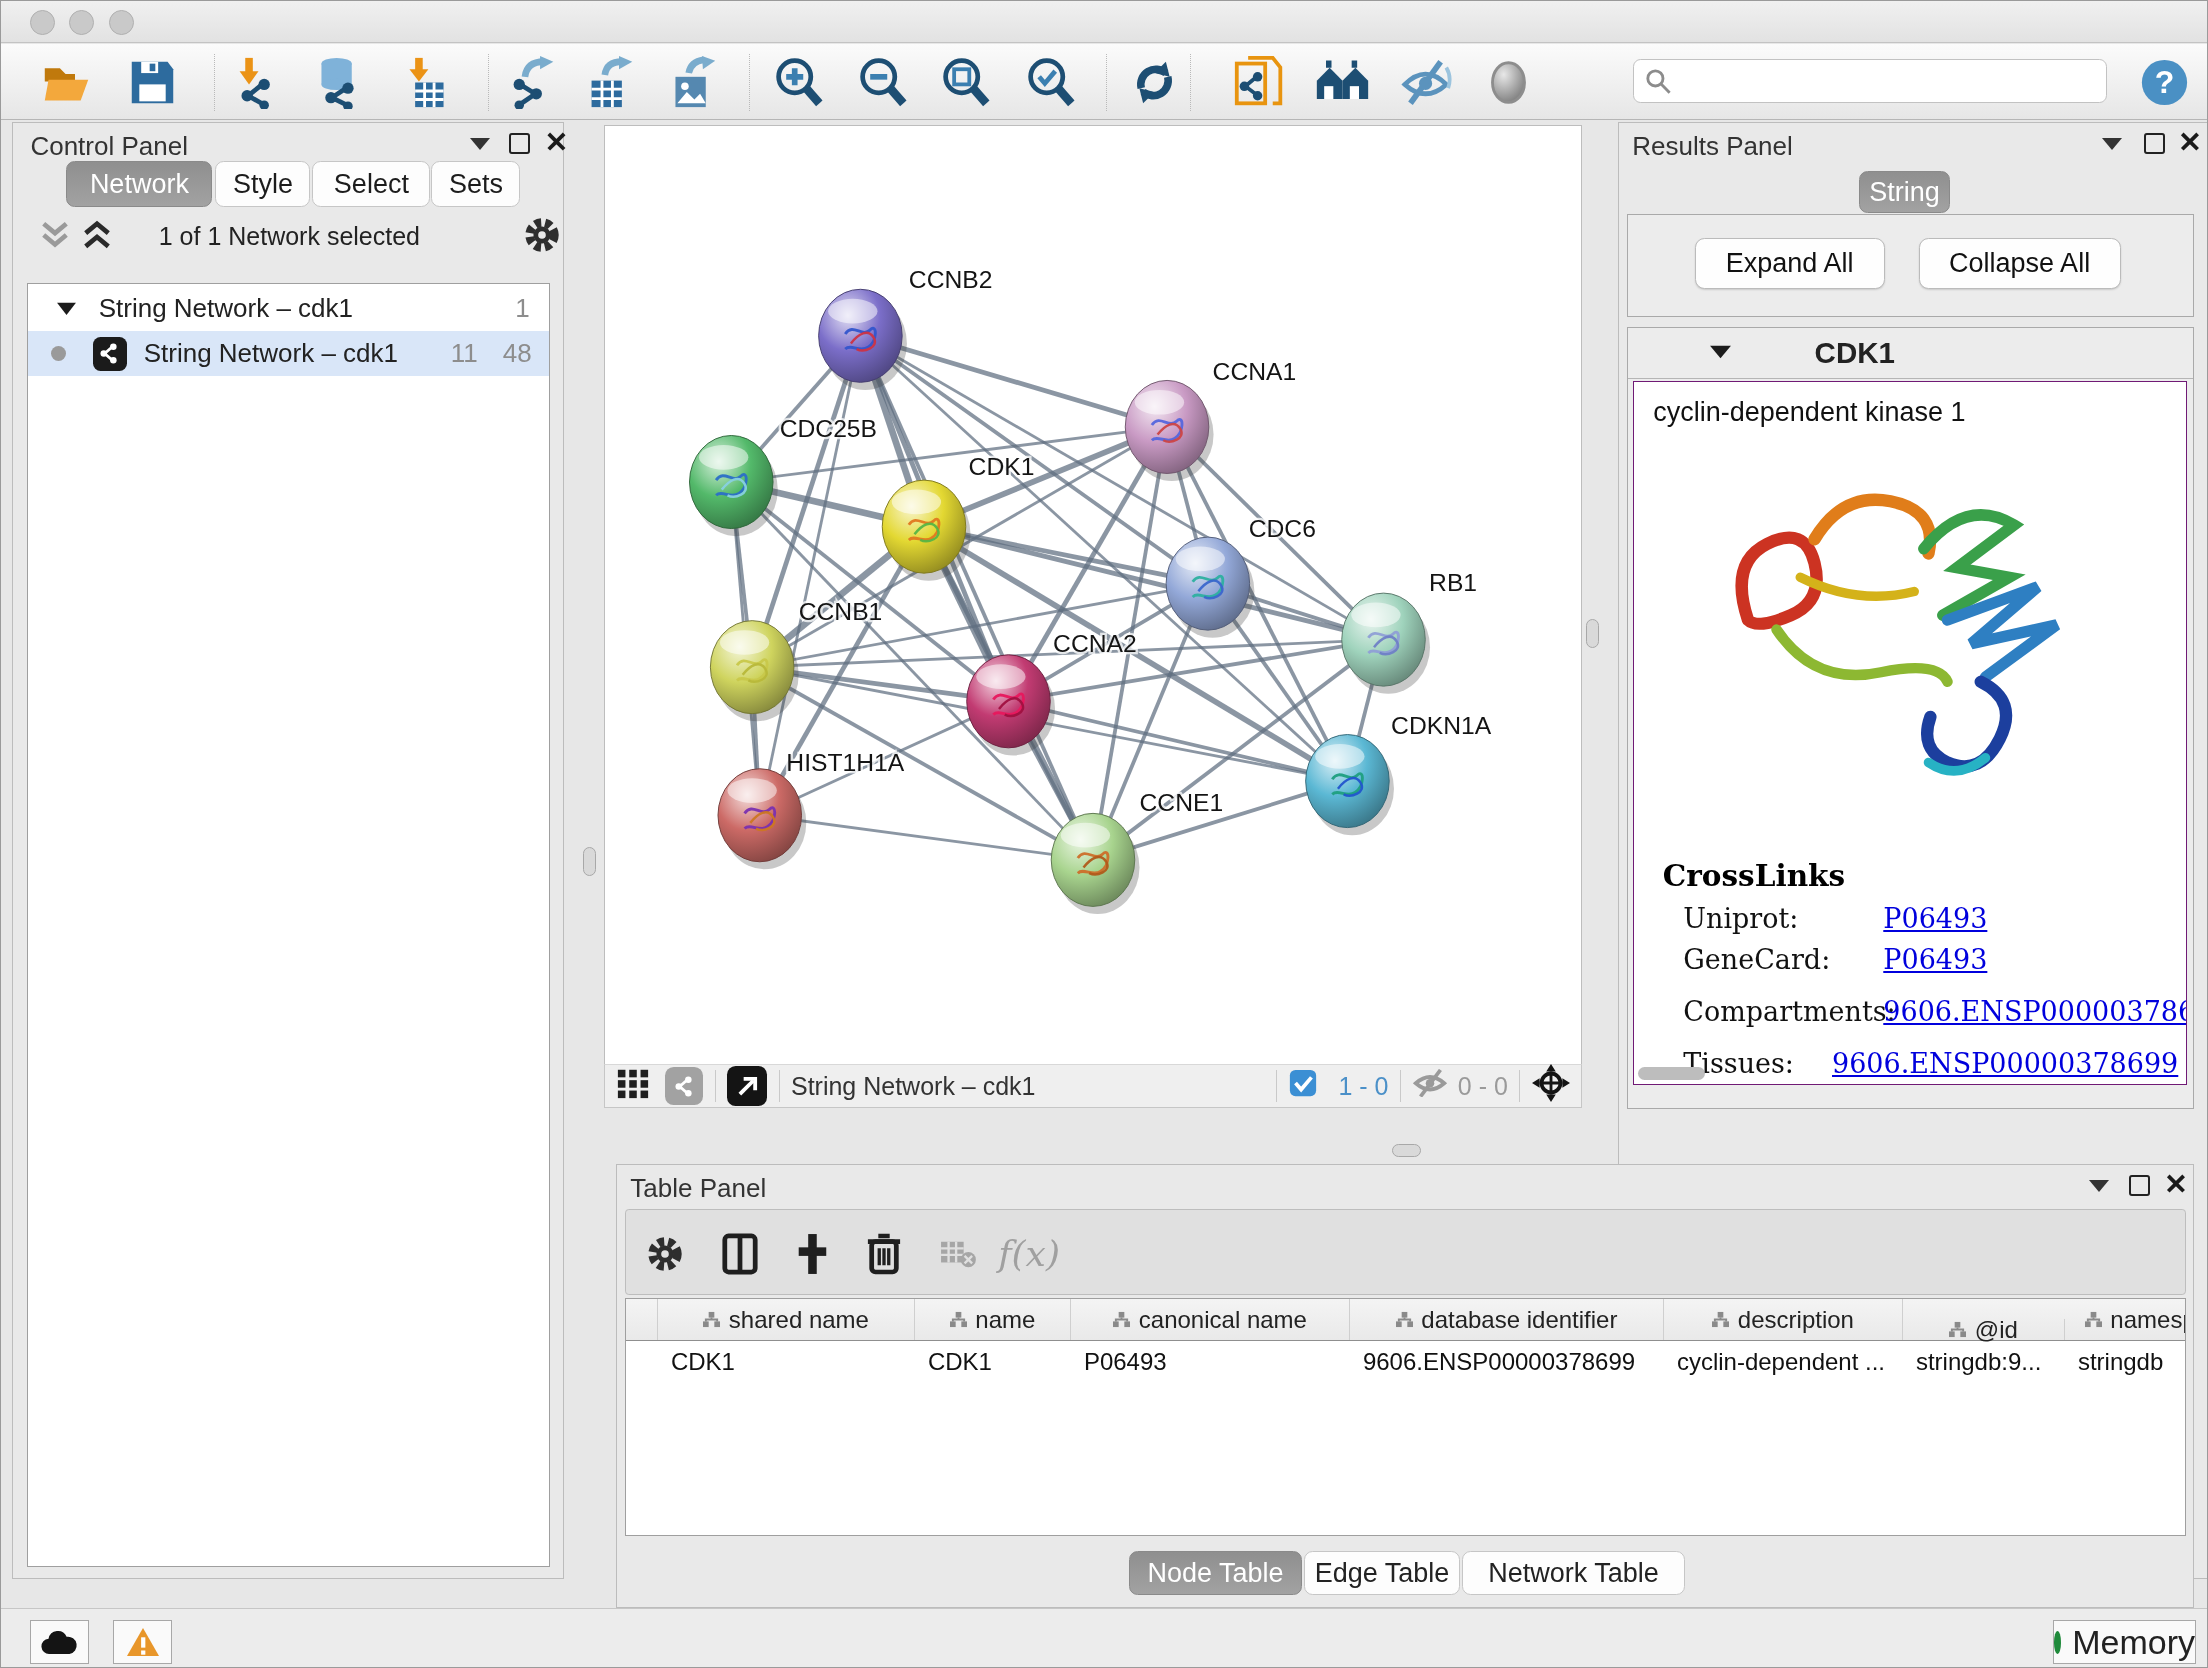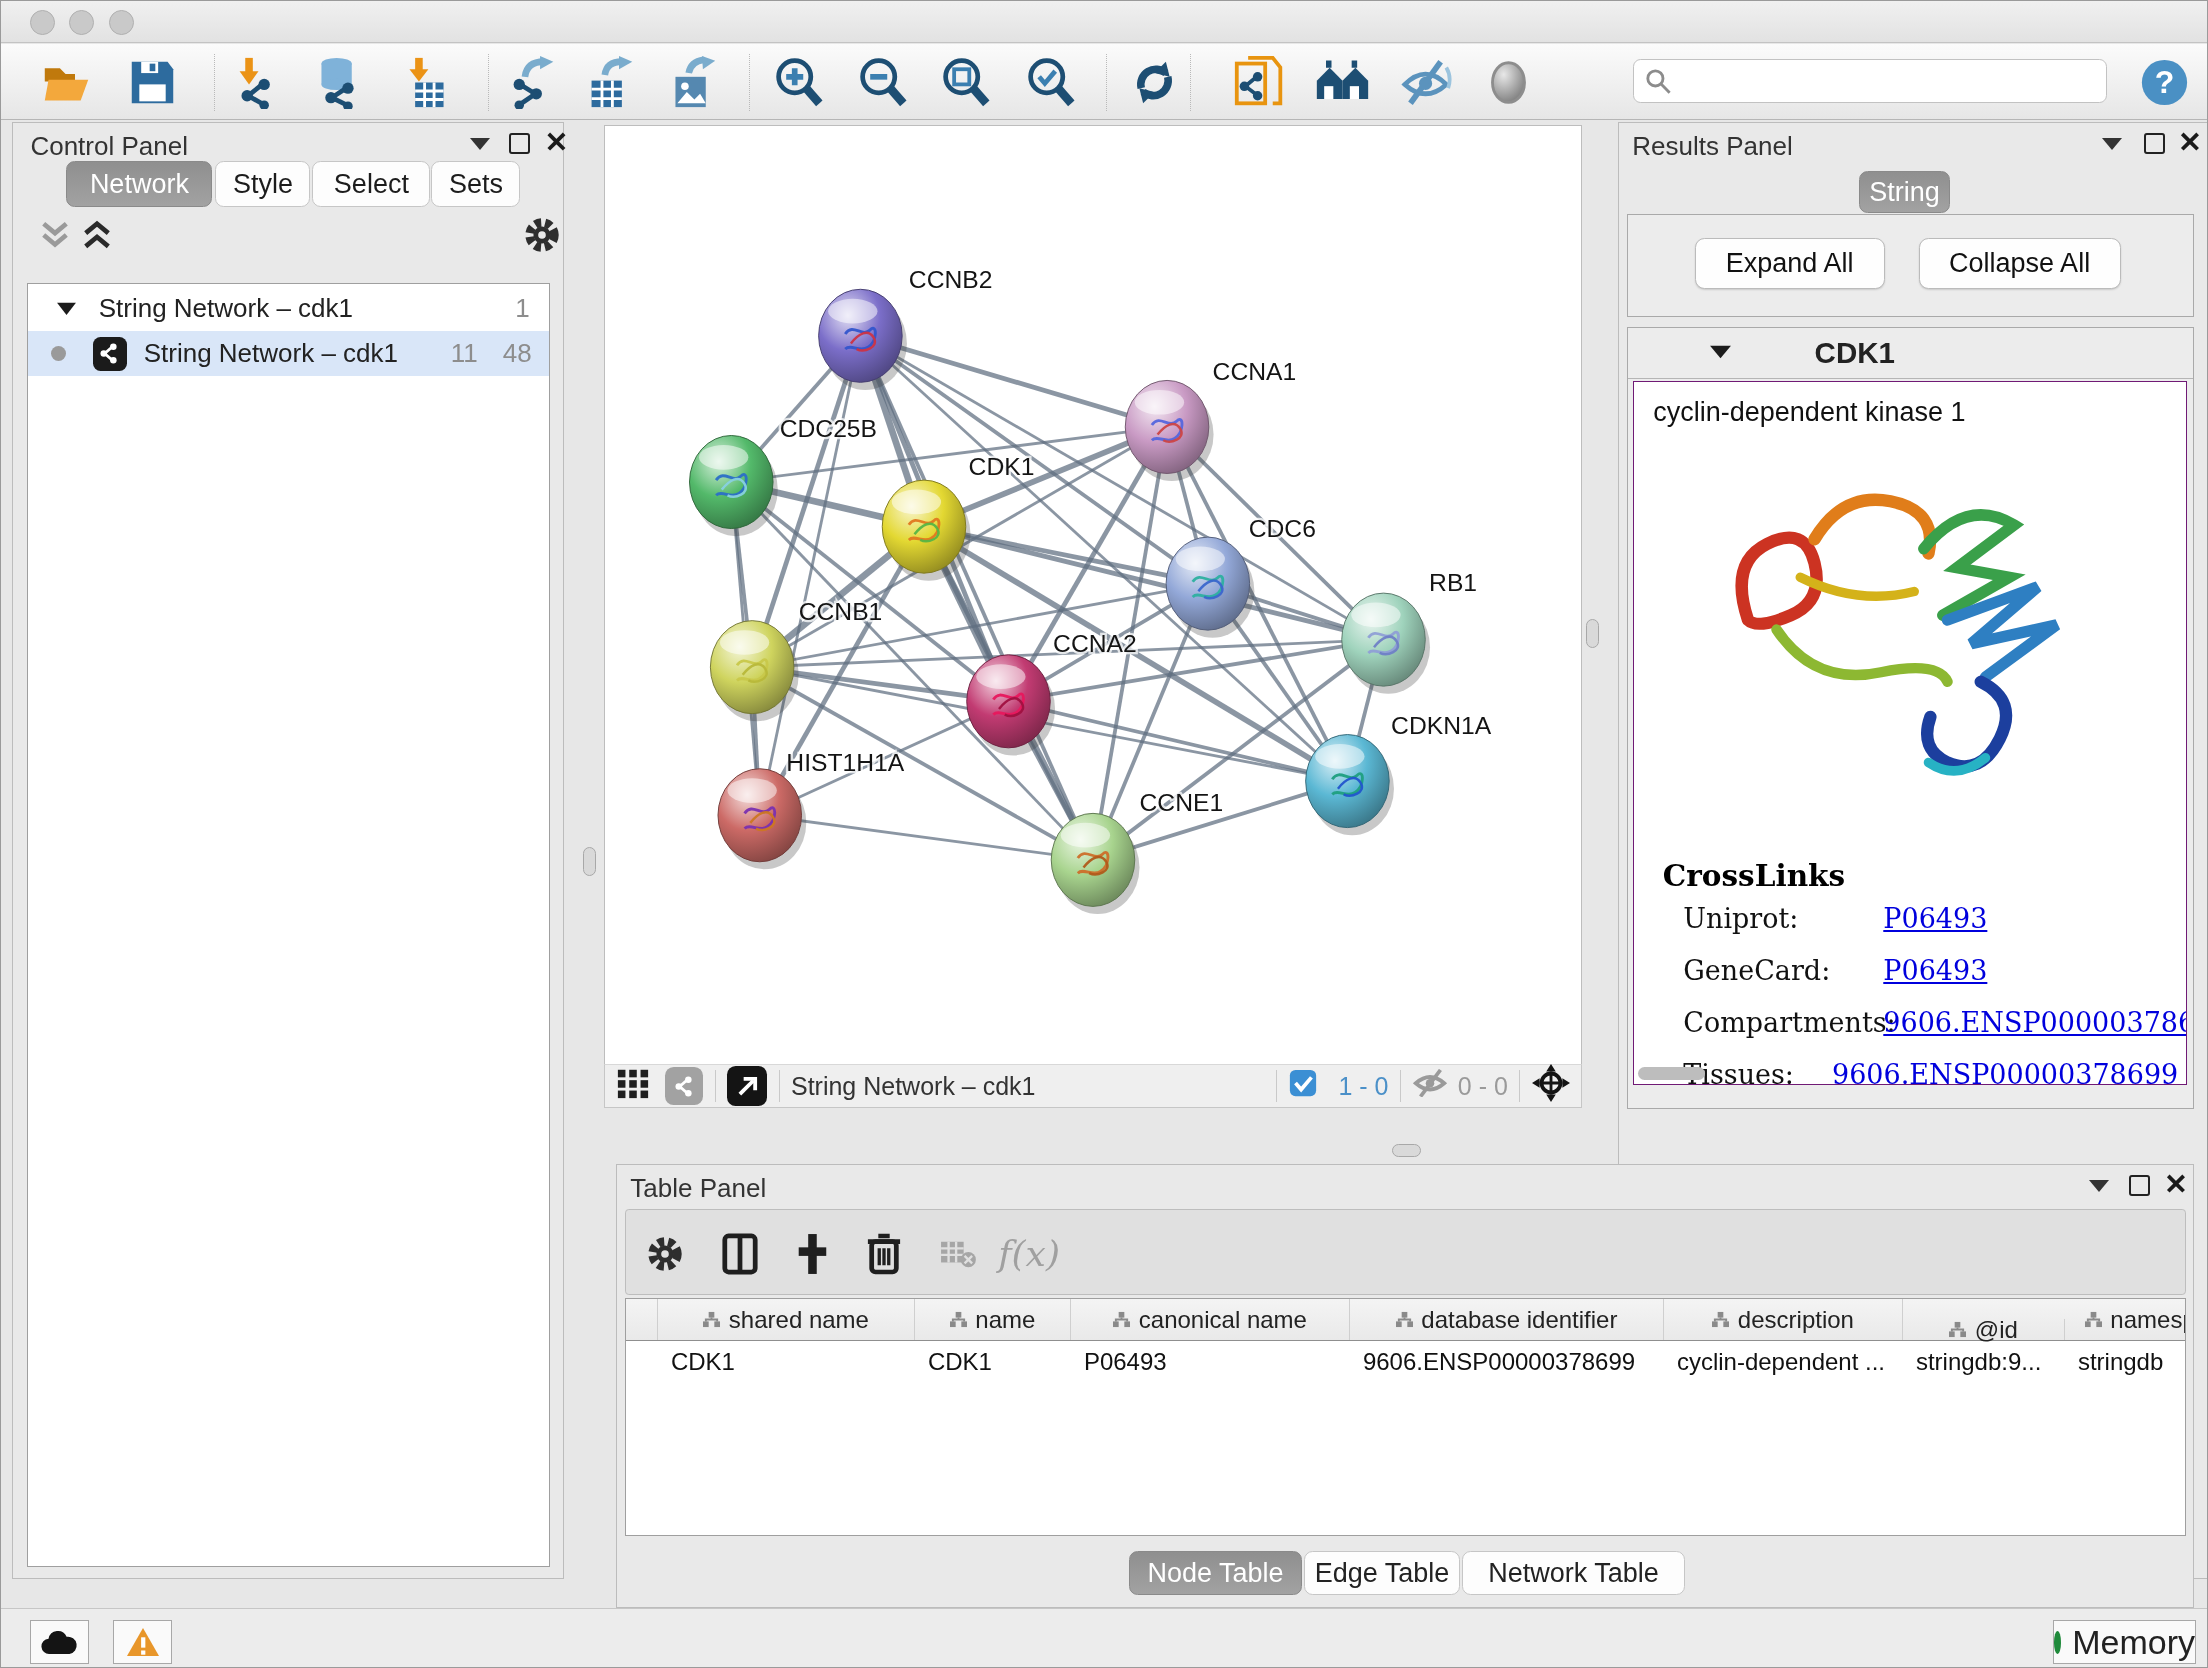--- a/index.html
+++ b/index.html
@@ -287,20 +287,21 @@
     <div class="abs" style="left:25px;top:97px">
       <svg width="34" height="32" viewBox="0 0 36 34">
           <path d="M6 4 l12 10 12-10 M6 16 l12 10 12-10" stroke="#9a9a9a" stroke-width="5" fill="none"></path>
         </svg>
     </div>
     <div class="abs" style="left:67px;top:97px">
       <svg width="34" height="32" viewBox="0 0 36 34">
           <path d="M6 14 l12-10 12 10 M6 28 l12-10 12 10" stroke="#2a2a2a" stroke-width="5" fill="none"></path>
         </svg>
     </div>
+    <div class="abs" style="left:0;top:99px;width:552px;text-align:center;font-size:25px;color:#222">1 of 1 Network selected</div>
     <div class="abs" style="left:508px;top:91px">
       <svg width="42" height="42" viewBox="0 0 44 44">
           <circle cx="22" cy="22" r="13" fill="none" stroke="#2e2e2e" stroke-width="9" stroke-dasharray="6.5 4.2"></circle>
           <circle cx="22" cy="22" r="9" fill="#2e2e2e"></circle>
           <circle cx="22" cy="22" r="4" fill="#e9e9e9"></circle>
         </svg>
     </div>
 
     <div class="treebox">
       <div class="trow" style="top:1.9px">
@@ -652,21 +653,21 @@
             <path d="M250 180 l95 -35 -70 60 90 -20 -75 55" stroke="#2e7fc2" stroke-width="12"></path>
             <path d="M285 245 q40 20 20 60 q-20 40 -55 25 q-30 -14 -18 -48" stroke="#1c3f9e" stroke-width="13"></path>
             <path d="M70 190 q40 60 110 45 q60 -12 70 10" stroke="#8db832" stroke-width="11"></path>
             <path d="M95 135 q60 30 120 15" stroke="#d4b21a" stroke-width="10"></path>
             <path d="M230 330 q30 20 60 -5" stroke="#27b2c4" stroke-width="10"></path>
           </g>
         </svg>
 
         <div class="serif" style="position:absolute;left:28.5px;top:476px;font-size:29.5px;font-weight:bold;color:#000">CrossLinks</div>
         <div id="crosslinks" style="position:absolute;left:49px;top:521px;width:495px">
-            <div style="display: flex; margin-bottom: 21px;">
+            <div style="display: flex; margin-bottom: 10px;">
               <span class="serif xl-label" style="width: 200px;">Uniprot:</span>
               <a class="serif xl-link">P06493</a>
             </div>
             <div style="display: flex; margin-bottom: 21px;">
               <span class="serif xl-label" style="width: 200px;">GeneCard:</span>
               <a class="serif xl-link">P06493</a>
             </div>
             <div style="display: flex; margin-bottom: 21px;">
               <span class="serif xl-label" style="width: 200px;">Compartments:</span>
               <a class="serif xl-link">9606.ENSP00000378699</a>

